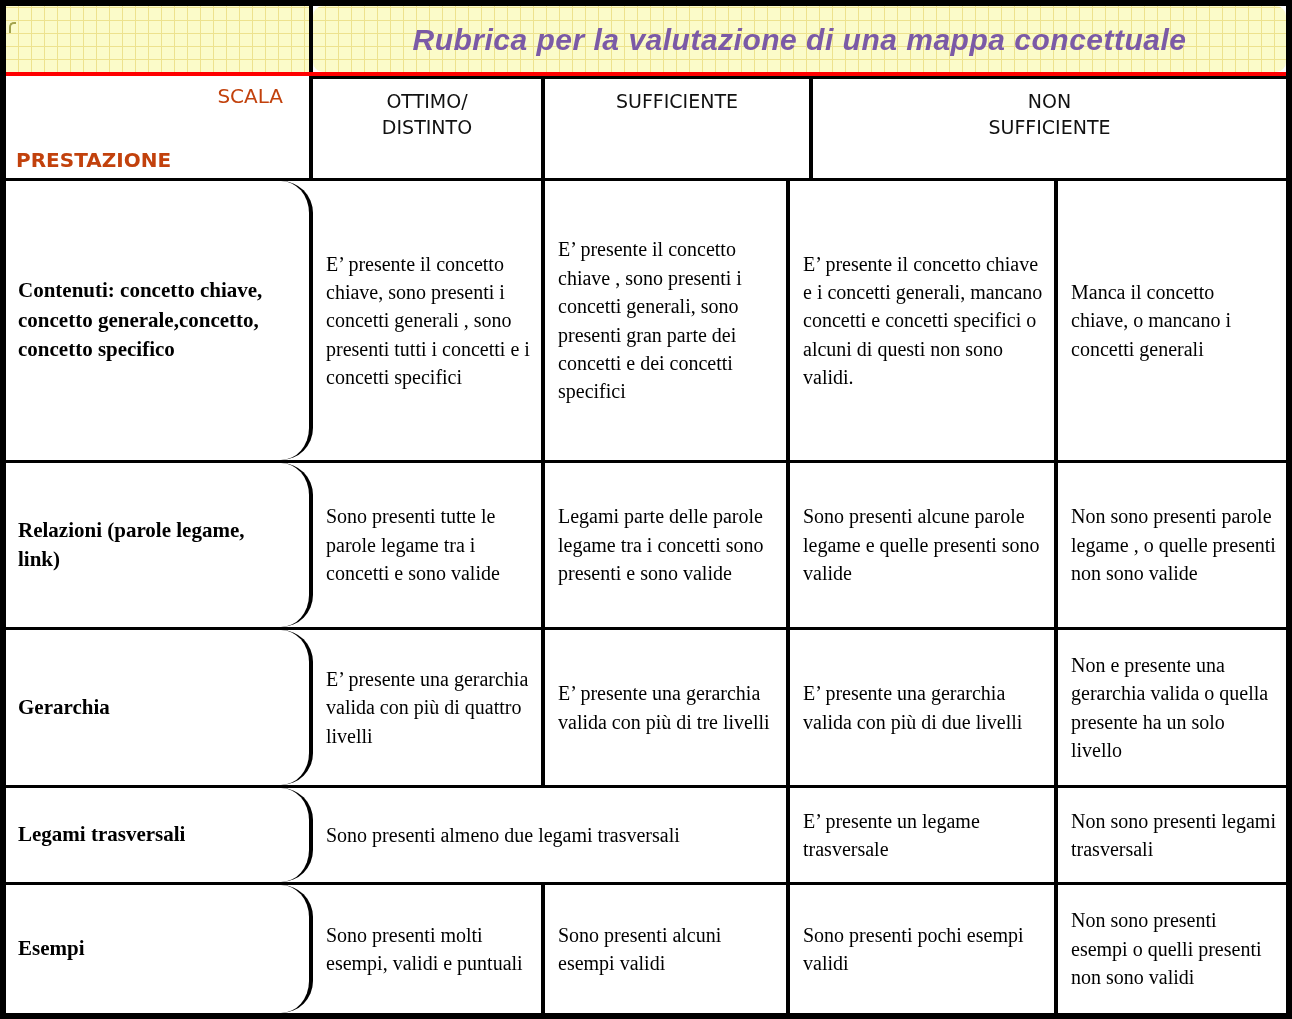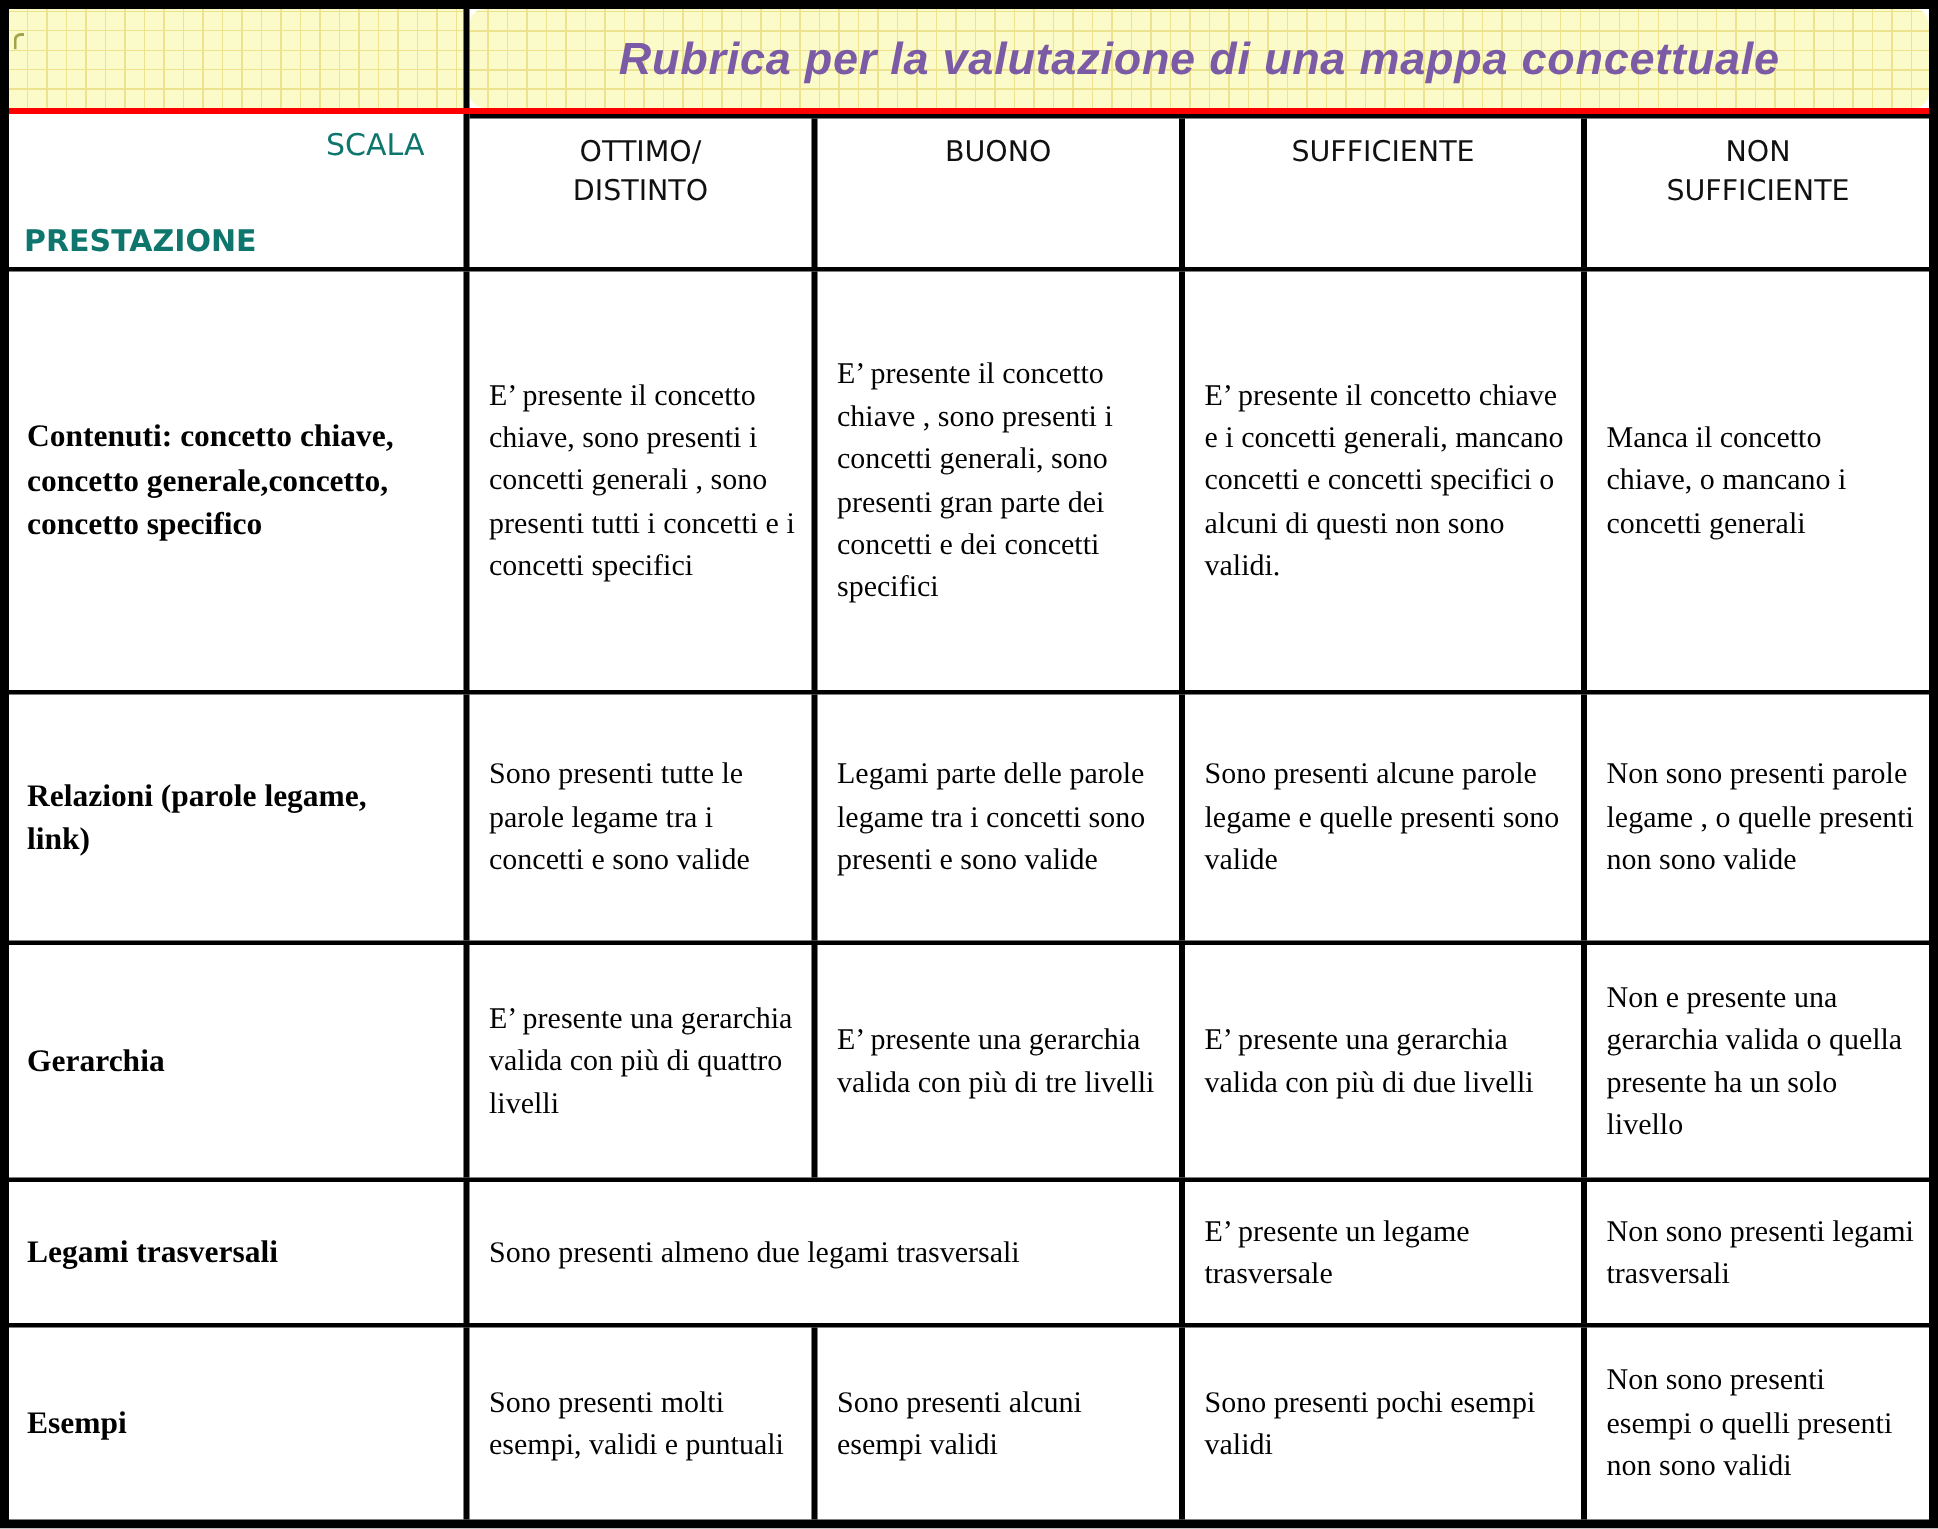--- a/index.html
+++ b/index.html
@@ -65,21 +65,21 @@
     display: flex;
     height: 102px;
   }
   .corner-cell {
     position: relative;
     width: 307px;
     flex: none;
     border-right: 4px solid var(--border, #000);
     font-family: "DejaVu Sans", "Liberation Sans", sans-serif;
     font-size: 20px;
-    color: #0f766e;
+    color: #c2410c;
   }
   .corner-scala { position: absolute; top: 8px; right: 26px; }
   .corner-prestazione { position: absolute; bottom: 6px; left: 10px; font-weight: bold; }
 
   .header-right { flex: 1; display: flex; flex-direction: row; }
   .white-strip { height: 12px; flex: none; background: #fff; }
   .header-cells {
     flex: 1;
     display: flex;
     border-top: 3px solid var(--border, #000);
@@ -113,20 +113,21 @@
     width: 307px;
     flex: none;
     display: flex;
     align-items: center;
     padding: 8px 28px 8px 12px;
     font-weight: bold;
     font-size: 21px;
     line-height: 1.4;
     color: #000;
     border-right: 4px solid var(--border, #000);
+    border-radius: 32px;
   }
   .cell {
     display: flex;
     align-items: center;
     padding: 8px 10px 8px 13px;
     font-size: 20px;
     line-height: 1.42;
     color: #000;
     border-right: 4px solid var(--border, #000);
   }
@@ -153,21 +154,20 @@
   <div class="header-section">
     <div class="corner-cell">
       <div class="corner-scala">SCALA</div>
       <div class="corner-prestazione">PRESTAZIONE</div>
     </div>
     <div class="header-right">
       <div class="white-strip"></div>
       <div class="header-cells">
         <div class="header-cell c2">OTTIMO/
 DISTINTO</div>
-        <div class="header-cell c3">BUONO</div>
         <div class="header-cell c4">SUFFICIENTE</div>
         <div class="header-cell c5">NON
 SUFFICIENTE</div>
       </div>
     </div>
   </div>
 
   <div class="row r1">
     <div class="label-cell">Contenuti: concetto chiave, concetto generale,concetto, concetto specifico</div>
     <div class="cell c2">E’ presente il concetto chiave, sono presenti i concetti generali , sono presenti tutti i concetti e i concetti specifici</div>

